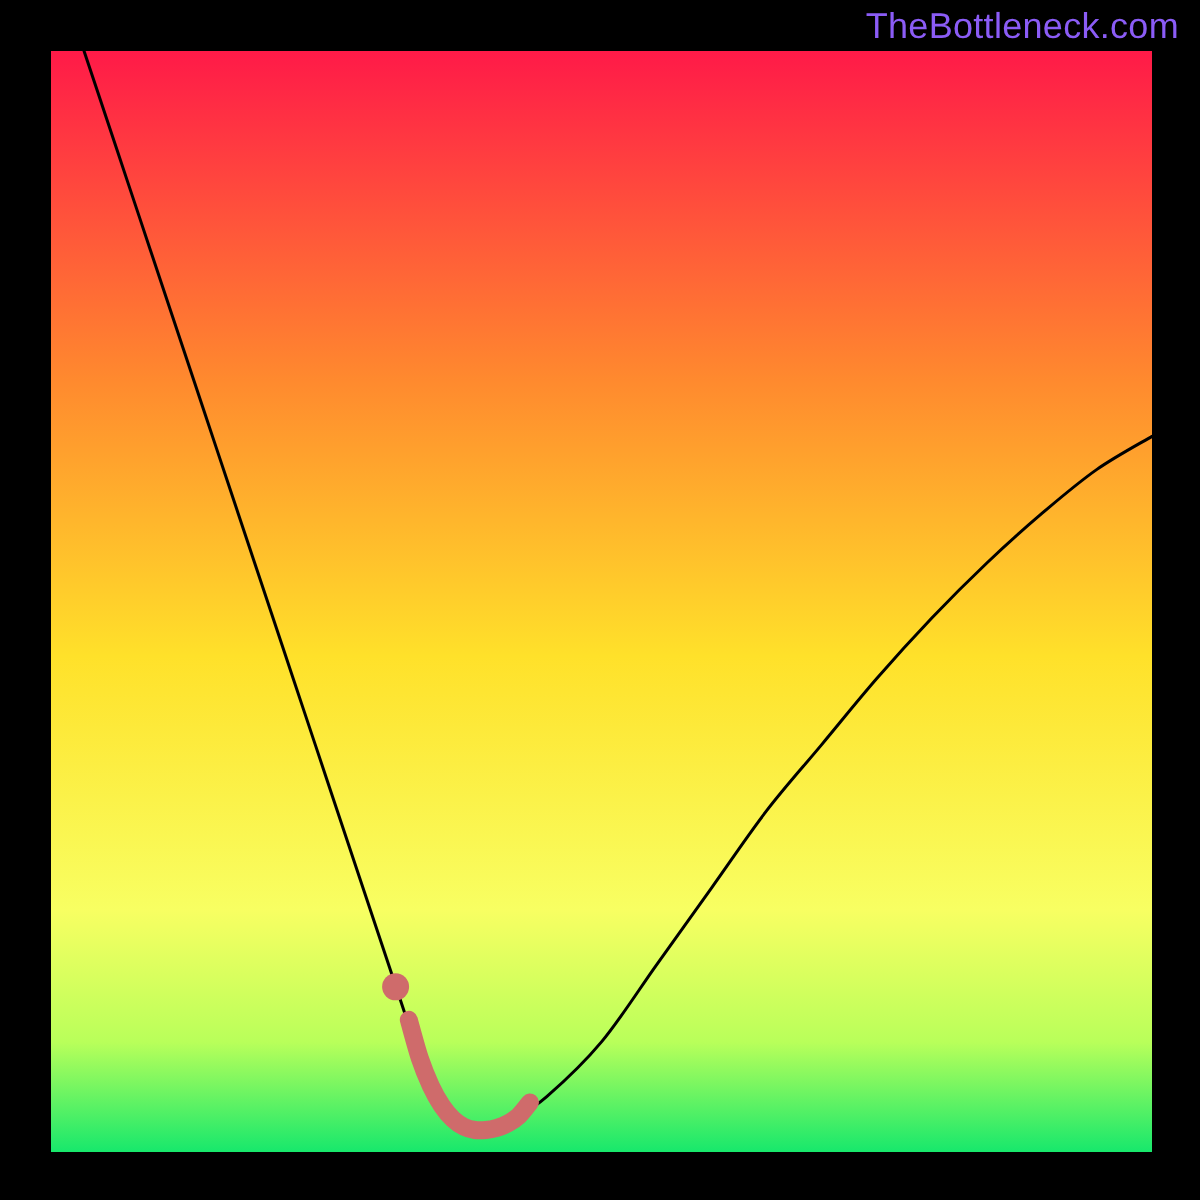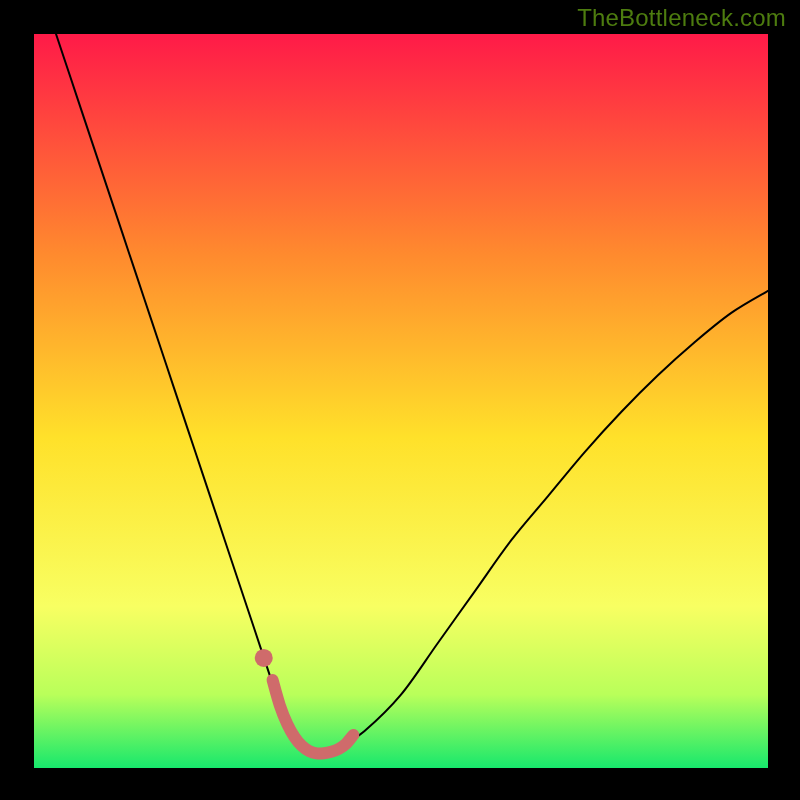--- a/index.html
+++ b/index.html
@@ -14,21 +14,21 @@
   .stage {
     position: relative;
     width: 800px;
     height: 800px;
     background: #000;
   }
   .watermark {
     position: absolute;
     top: 4px;
     right: 14px;
-    color: #4d7c0f;
+    color: #8b5cf6;
     font-size: 24px;
     font-weight: 400;
     letter-spacing: 0.2px;
     z-index: 10;
   }
   svg.chart {
     position: absolute;
     top: 0;
     left: 0;
   }

